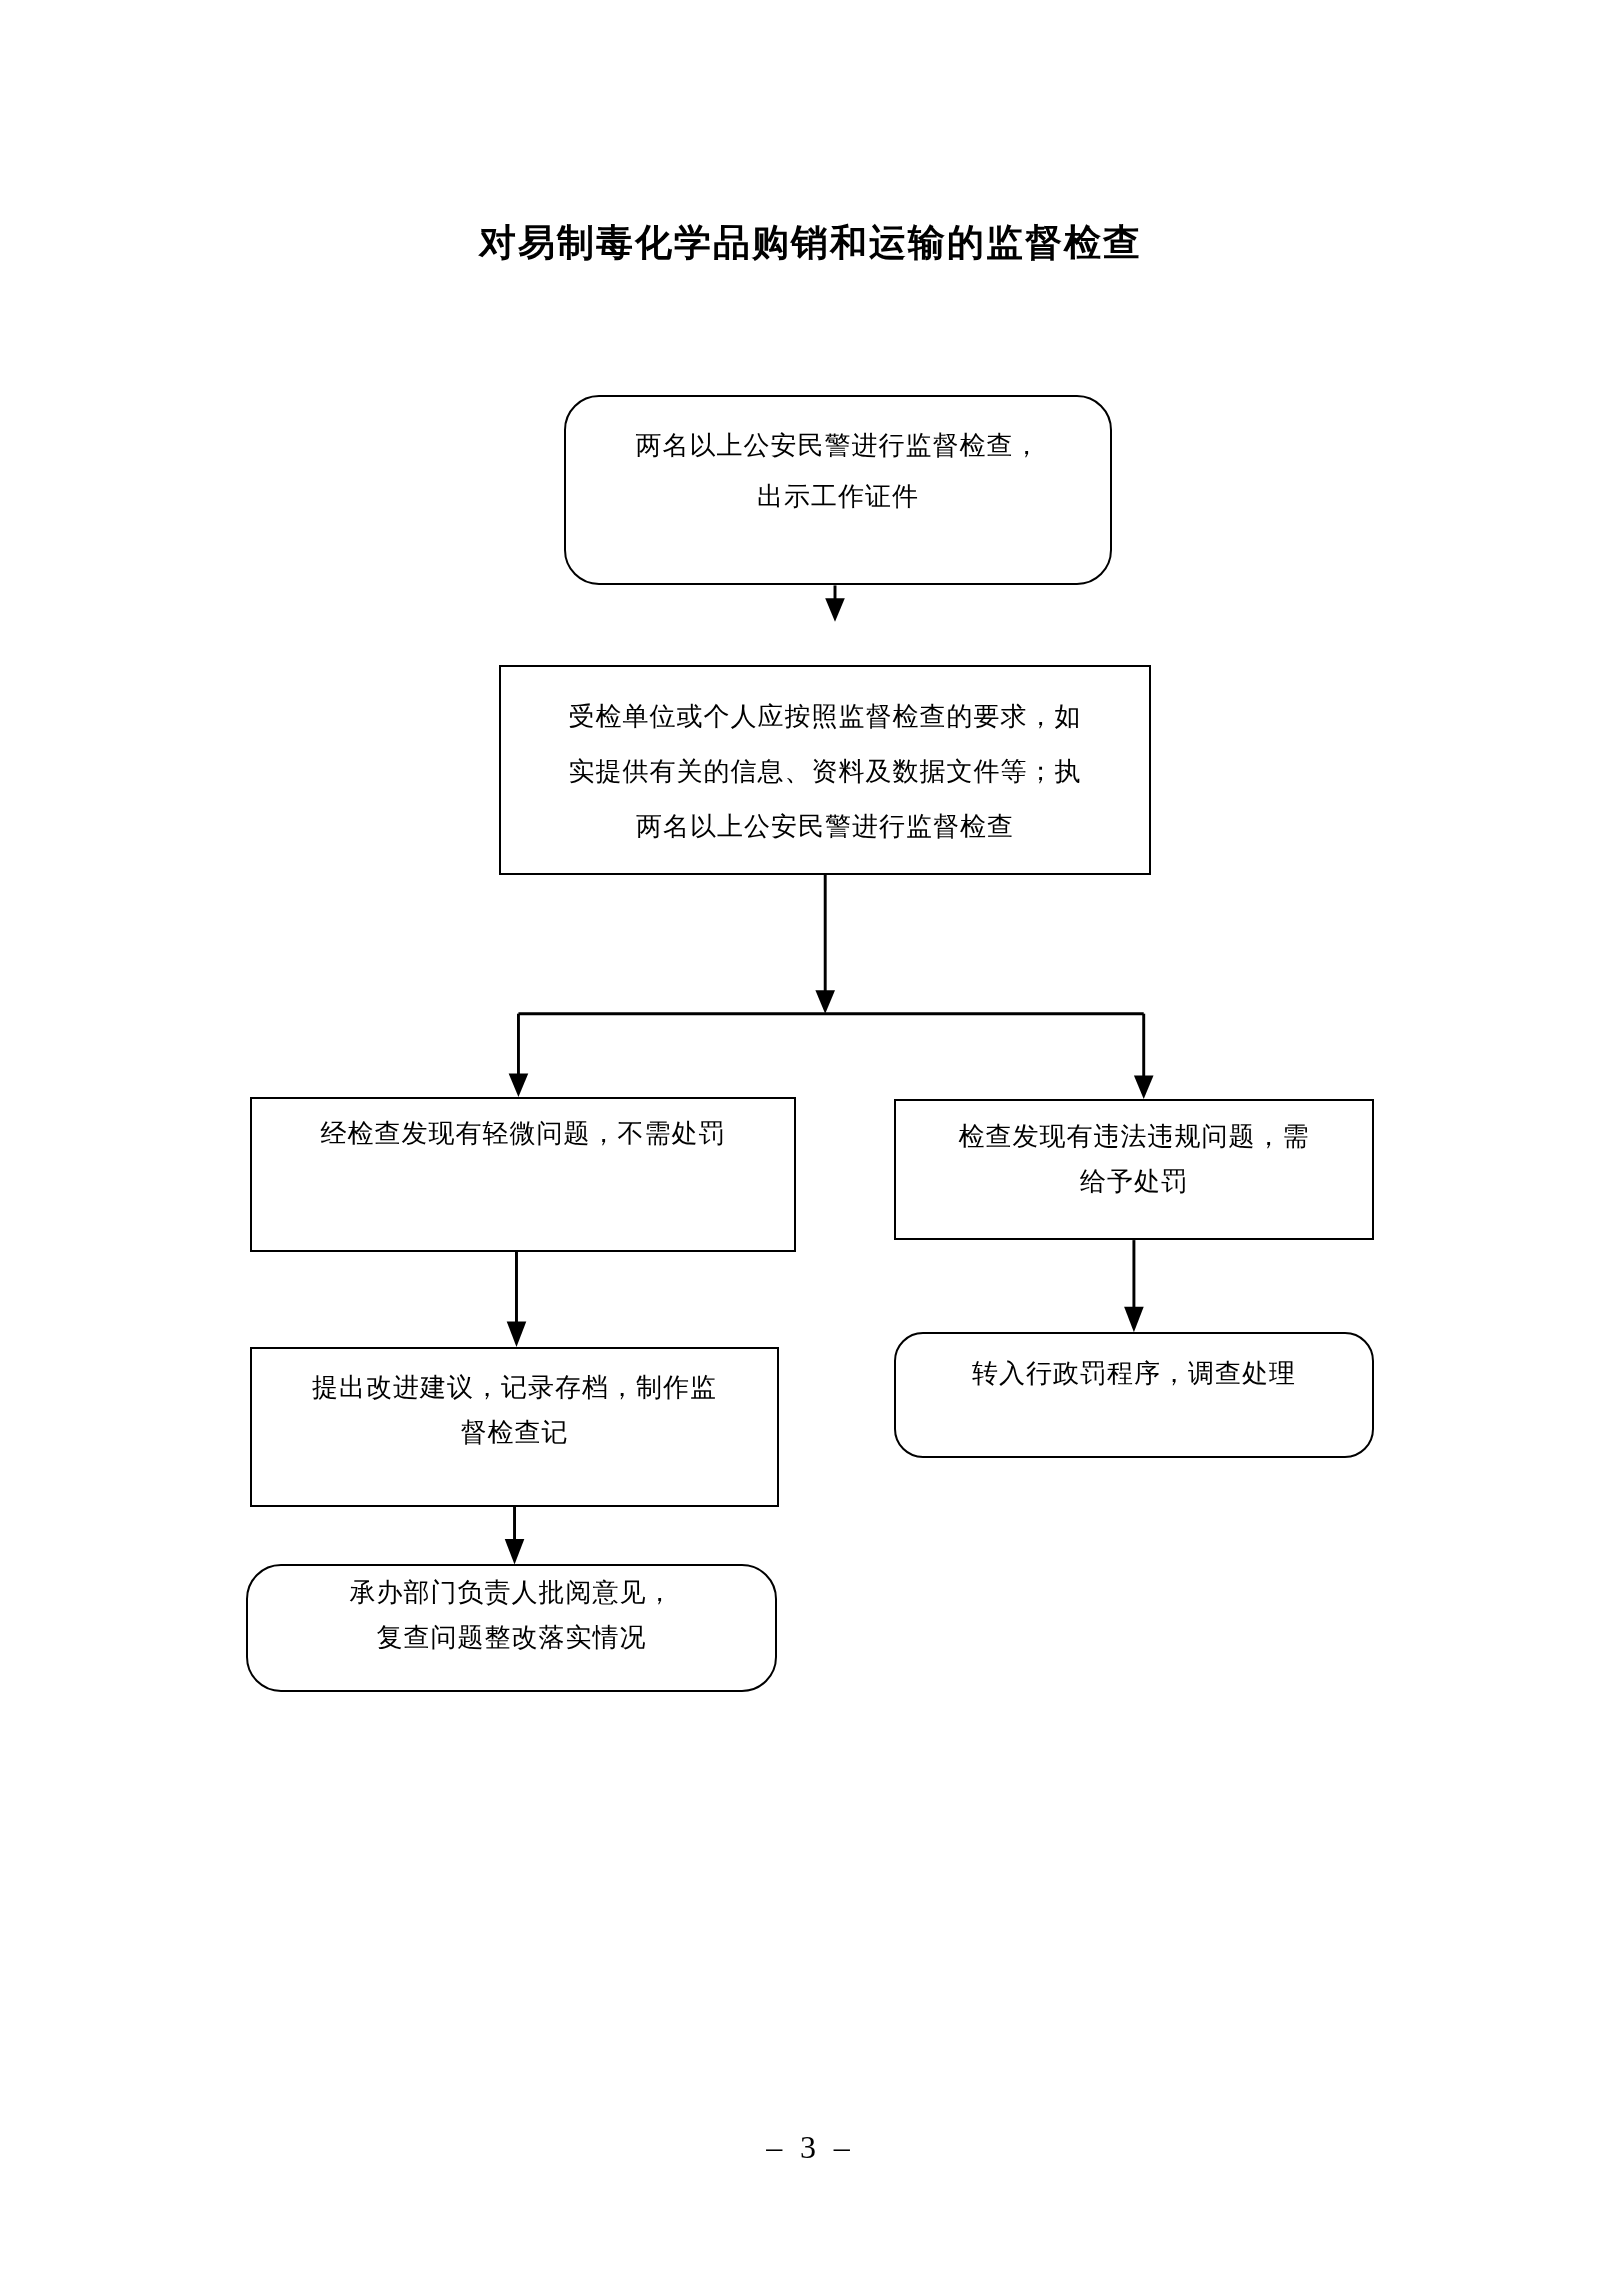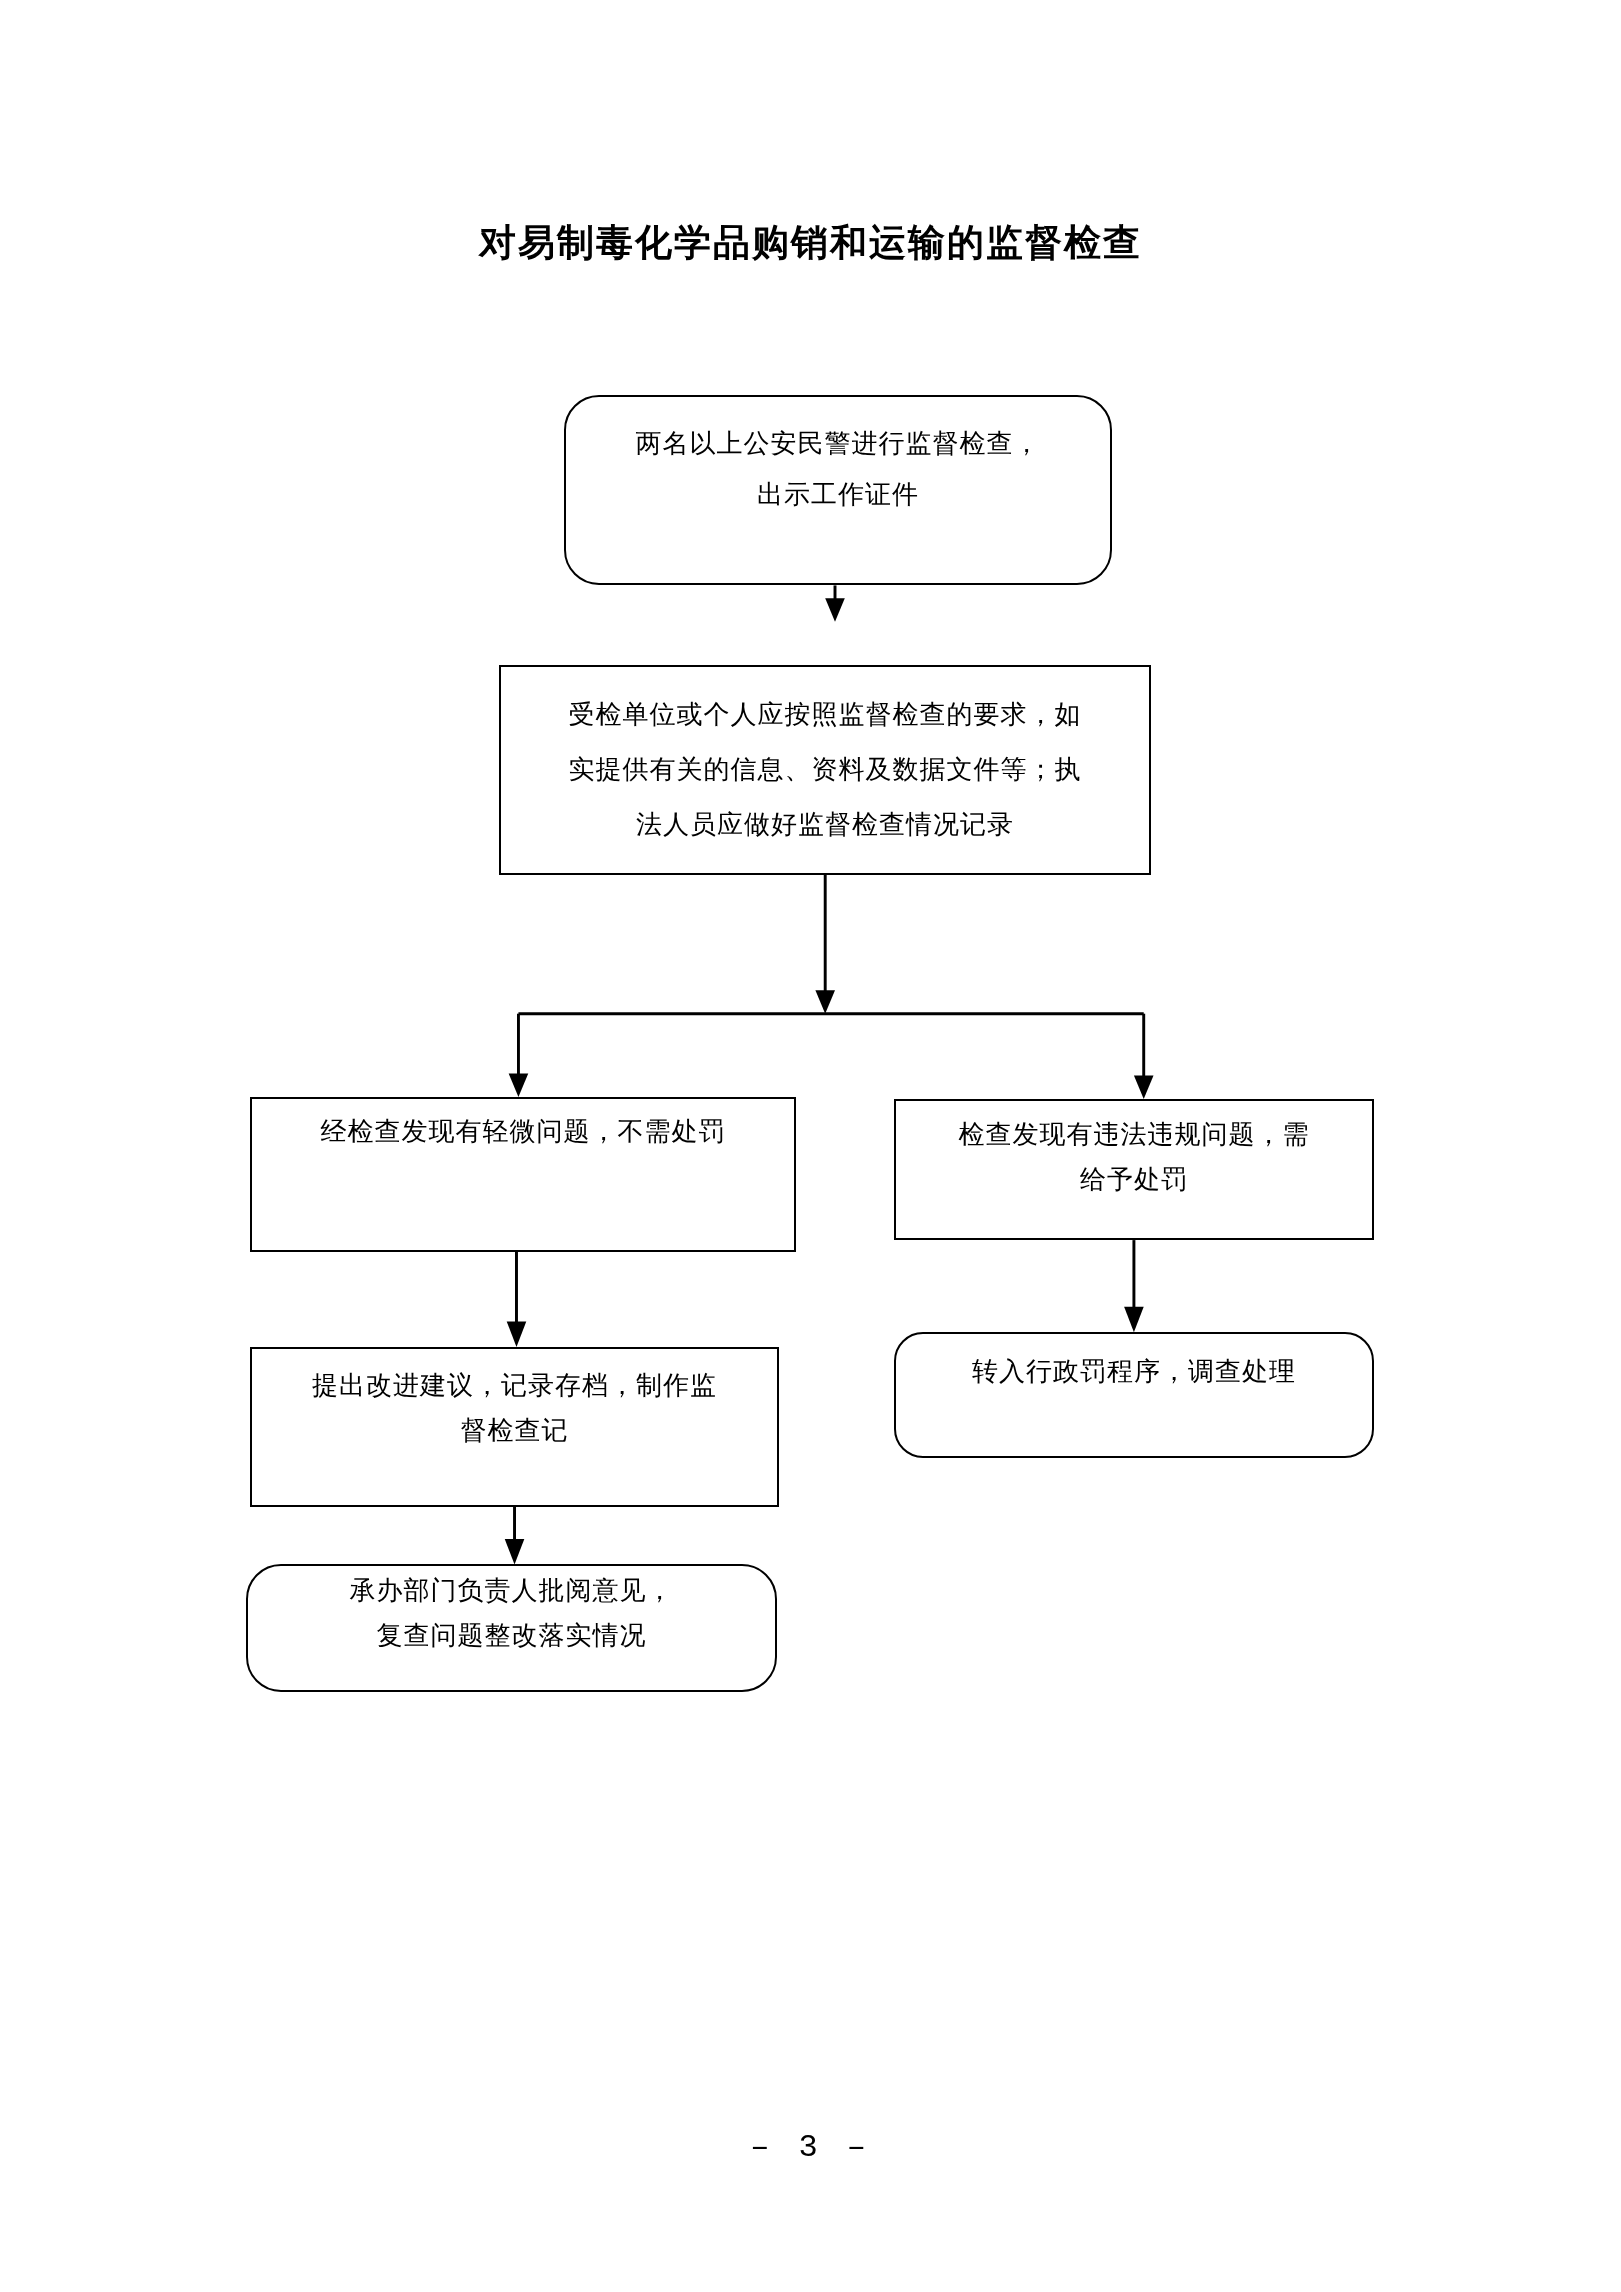--- a/index.html
+++ b/index.html
@@ -5,21 +5,21 @@
   html, body {
     margin: 0;
     padding: 0;
     background: #ffffff;
   }
   .page {
     position: relative;
     width: 1621px;
     height: 2293px;
     background: #ffffff;
-    font-family: Liberation Mono, monospace;
+    font-family: Liberation Serif, serif;
     color: #000000;
     overflow: hidden;
   }
   .doc-title {
     position: absolute;
     top: 218px;
     left: 0;
     width: 100%;
     text-align: center;
     font-size: 37px;
@@ -120,21 +120,21 @@
   </svg>
 
   <div class="node" id="node-start">
     <span class="line">两名以上公安民警进行监督检查，</span>
     <span class="line">出示工作证件</span>
   </div>
 
   <div class="node" id="node-cooperation">
     <span class="line">受检单位或个人应按照监督检查的要求，如</span>
     <span class="line">实提供有关的信息、资料及数据文件等；执</span>
-    <span class="line">法人员应做好监督检查情况记录</span>
+    <span class="line">两名以上公安民警进行监督检查</span>
   </div>
 
   <div class="node" id="node-minor">
     <span class="line">经检查发现有轻微问题，不需处罚</span>
   </div>
 
   <div class="node" id="node-violation">
     <span class="line">检查发现有违法违规问题，需</span>
     <span class="line">给予处罚</span>
   </div>

